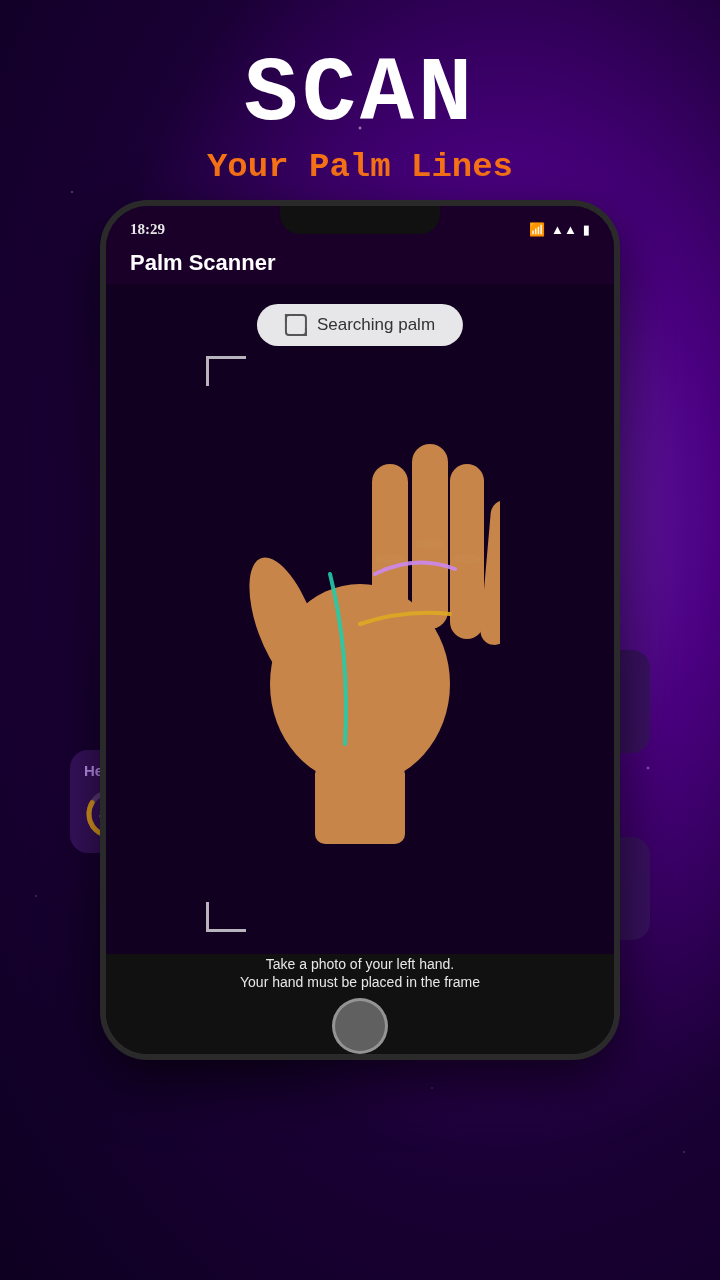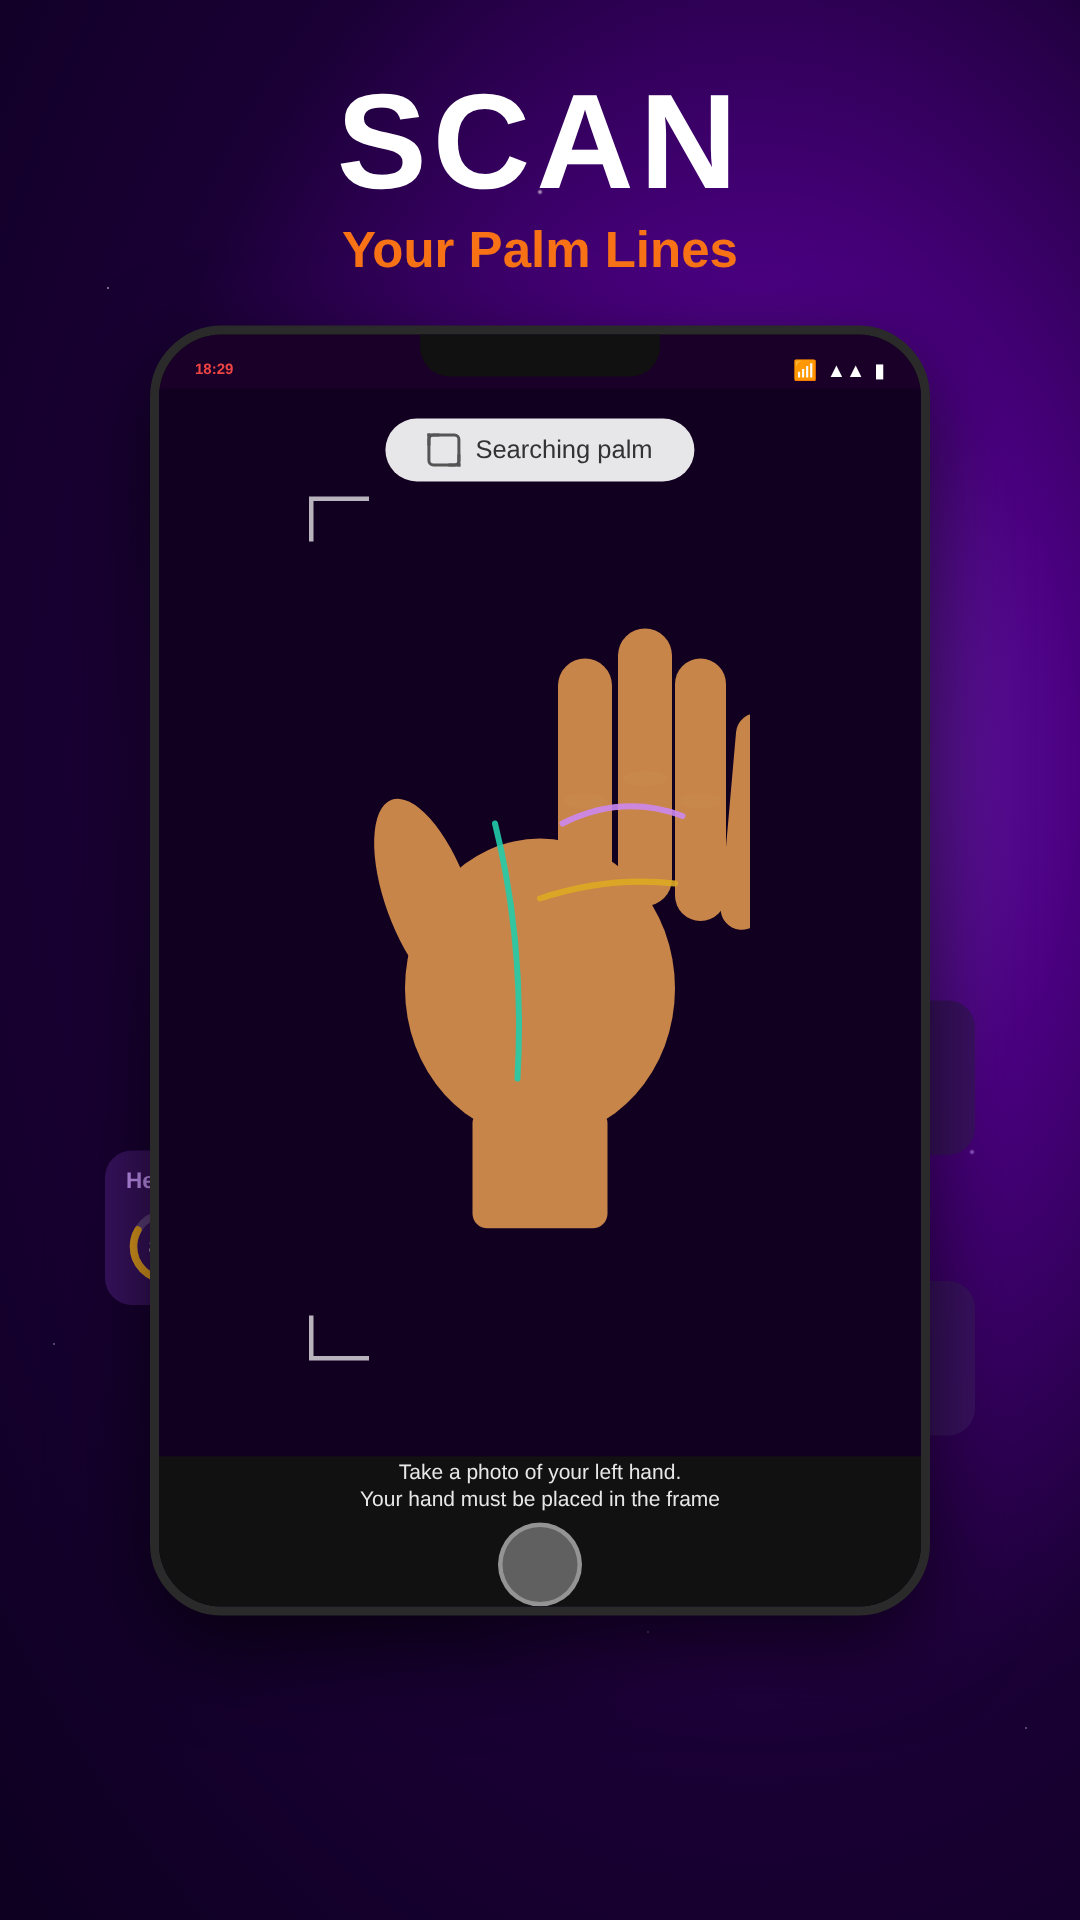--- a/index.html
+++ b/index.html
@@ -45,21 +45,22 @@
       display: flex;
       flex-direction: column;
       align-items: center;
       width: 100%;
       height: 100%;
     }
 
     .title-section {
       text-align: center;
       padding-top: 50px;
-      margin-bottom: 20px;
+      margin-bottom: 4px;
+      font-family: Liberation Mono, monospace;
     }
 
     .title-scan {
       font-size: 90px;
       font-weight: 900;
       color: white;
       letter-spacing: 4px;
       line-height: 1;
     }
 
@@ -110,23 +111,24 @@
 
     .phone-status-bar {
       display: flex;
       justify-content: space-between;
       align-items: center;
       padding: 10px 24px 0;
       height: 36px;
     }
 
     .status-time {
-      color: #ef4444;
-      font-size: 10px;
+      color: #e5e5e5;
+      font-size: 15px;
       font-weight: 600;
+      font-family: Liberation Serif, serif;
     }
 
     .status-icons {
       display: flex;
       gap: 6px;
       align-items: center;
     }
 
     .status-icon {
       color: white;
@@ -396,20 +398,21 @@
 
         <div class="phone-status-bar">
           <span class="status-time">18:29</span>
           <div class="status-icons">
             <span class="status-icon">📶</span>
             <span class="status-icon">▲▲</span>
             <span class="status-icon">▮</span>
           </div>
         </div>
 
+        <div class="phone-header">Palm Scanner</div>
 
         <div class="camera-area">
 
           <div class="scan-indicator">
             <div class="scan-icon"></div>
             <span class="scan-text">Searching palm</span>
           </div>
 
           <div class="corner-bracket-tl"></div>
           <div class="corner-bracket-br"></div>

